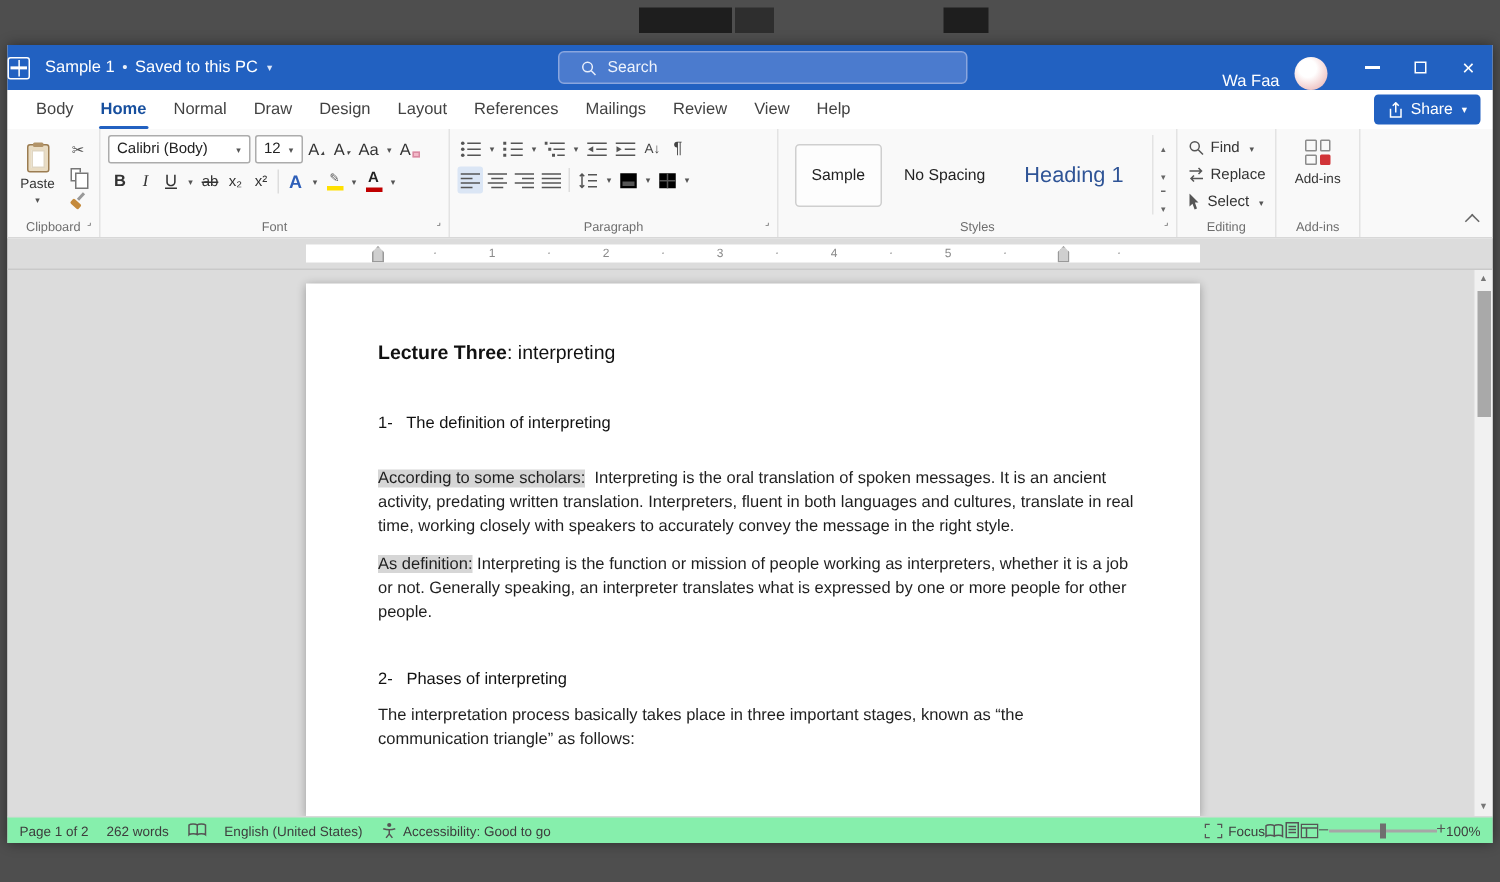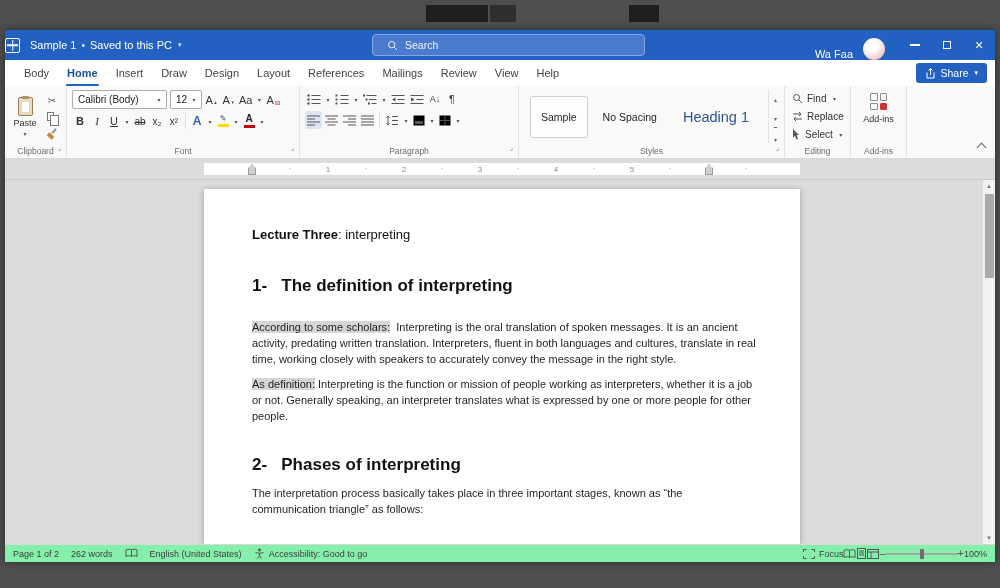--- a/index.html
+++ b/index.html
@@ -119,21 +119,21 @@
 .ruler{height:21px;flex:0 0 21px;background:#dcdcdc;position:relative;border-bottom:1px solid #c9c9c9}
 .ruler-band{position:absolute;left:199px;width:596px;top:4px;bottom:4px;background:#fff}
 .rnum{position:absolute;top:50%;transform:translate(-50%,-50%);font-size:8px;color:#8a8a8a}
 .rdot{position:absolute;top:50%;transform:translate(-50%,-58%);font-size:9px;color:#9a9a9a}
 .rdot::after{content:"·"}
 .imarker{position:absolute;top:5px;width:8px;height:11px;background:#cfcfcf;border:1px solid #999;clip-path:polygon(50% 0,100% 38%,100% 100%,0 100%,0 38%)}
 
 .docarea{flex:1;position:relative;background:#dcdcdc;overflow:hidden}
 .page{position:absolute;left:199px;top:9px;width:596px;bottom:0;background:#fff;box-shadow:0 1px 6px rgba(0,0,0,.3);padding:38px 42px 0 48px}
 .doc-title{margin:0 0 34px;font-size:13px;color:#111}
-.doc-h{margin:0 0 24px;font-size:17px;font-weight:700;color:#111;white-space:pre-wrap}
+.doc-h{margin:0 0 24px;font-size:11px;font-weight:400;color:#111;white-space:pre-wrap}
 .doc-h.h2{margin:0 0 11px}
 .doc-p{margin:0 0 9px;font-size:11px;line-height:1.45;color:#1f1f1f;white-space:pre-wrap}
 .doc-p.pb{margin-bottom:30px}
 .hl{background:#d6d6d6}
 .vscroll{position:absolute;top:0;right:0;bottom:0;width:13px;background:#f1f1f1;border-left:1px solid #ddd;display:flex;flex-direction:column;align-items:center}
 .sarrow{height:12px;display:flex;align-items:center;justify-content:center;color:#777;font-size:6px}
 .sarrow.up::after{content:"▲"}
 .sarrow.dn::after{content:"▼"}
 .sarrow.dn{margin-top:auto}
 .sthumb{width:9px;height:84px;background:#a9a9a9;margin-top:2px}
@@ -181,21 +181,21 @@
         </span>
       <span class="wc">
           <span class="close-glyph"></span>
         </span>
     </div>
   </div>
 
   <div class="tabbar">
     <span class="tab">Body</span>
     <span class="tab active">Home</span>
-    <span class="tab">Insert</span>
+    <span class="tab">Normal</span>
     <span class="tab">Draw</span>
     <span class="tab">Design</span>
     <span class="tab">Layout</span>
     <span class="tab">References</span>
     <span class="tab">Mailings</span>
     <span class="tab">Review</span>
     <span class="tab">View</span>
     <span class="tab">Help</span>
     <button class="share-btn">
       <svg width="10" height="11">

